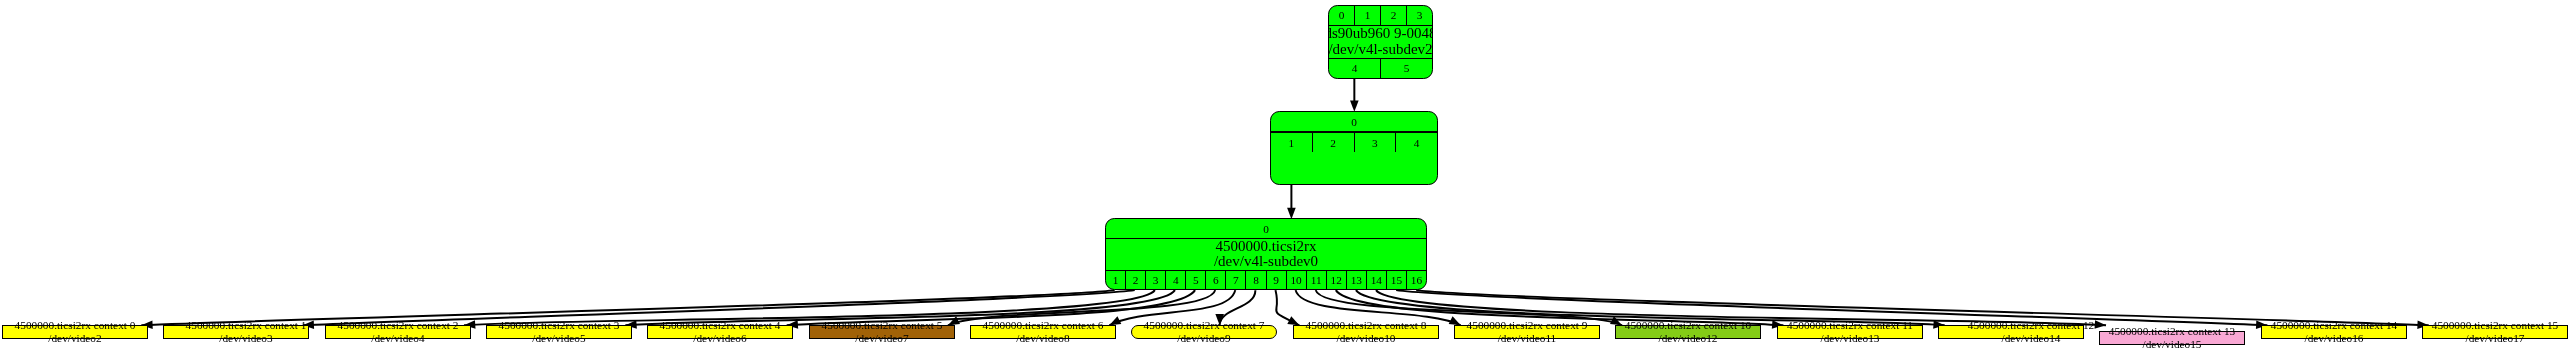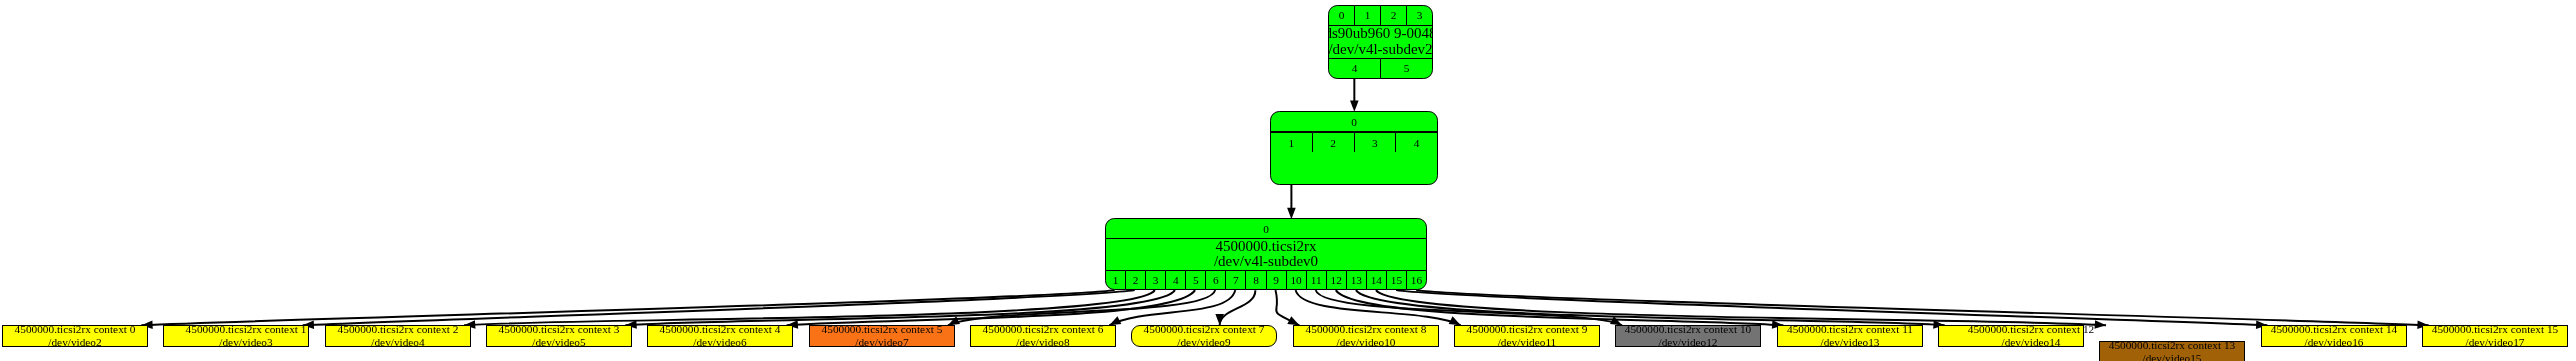--- a/index.html
+++ b/index.html
@@ -53,21 +53,21 @@
     text-align: center;
     font-size: 15px;
     line-height: 15.3px;
     white-space: nowrap;
   }
   
   .context-node {
     position: absolute;
     box-sizing: border-box;
     width: 146px;
-    height: 22px;
+    height: 14px;
     border: 1.3px solid #000;
     display: flex;
     flex-direction: column;
     align-items: center;
     justify-content: center;
     text-align: center;
     font-size: 11.3px;
     line-height: 13.3px;
     white-space: nowrap;
   }
@@ -187,53 +187,53 @@
       <div>/dev/video4</div>
     </div>
       <div class="context-node" style="left: 486px; top: 325px; background: rgb(255, 255, 0);">
       <div>4500000.ticsi2rx context 3</div>
       <div>/dev/video5</div>
     </div>
       <div class="context-node" style="left: 647px; top: 325px; background: rgb(255, 255, 0);">
       <div>4500000.ticsi2rx context 4</div>
       <div>/dev/video6</div>
     </div>
-      <div class="context-node" style="left: 809px; top: 325px; background: #f97316;">
+      <div class="context-node" style="left: 809px; top: 325px; background: #a16207;">
       <div>4500000.ticsi2rx context 5</div>
       <div>/dev/video7</div>
     </div>
       <div class="context-node" style="left: 970px; top: 325px; background: rgb(255, 255, 0);">
       <div>4500000.ticsi2rx context 6</div>
       <div>/dev/video8</div>
     </div>
       <div class="context-node" style="left: 1131px; top: 325px; background: rgb(255, 255, 0); border-radius: 9px;">
       <div>4500000.ticsi2rx context 7</div>
       <div>/dev/video9</div>
     </div>
       <div class="context-node" style="left: 1293px; top: 325px; background: rgb(255, 255, 0);">
       <div>4500000.ticsi2rx context 8</div>
       <div>/dev/video10</div>
     </div>
       <div class="context-node" style="left: 1454px; top: 325px; background: rgb(255, 255, 0);">
       <div>4500000.ticsi2rx context 9</div>
       <div>/dev/video11</div>
     </div>
-      <div class="context-node" style="left: 1615px; top: 325px; background: #737373;">
+      <div class="context-node" style="left: 1615px; top: 325px; background: #84cc16;">
       <div>4500000.ticsi2rx context 10</div>
       <div>/dev/video12</div>
     </div>
       <div class="context-node" style="left: 1777px; top: 325px; background: rgb(255, 255, 0);">
       <div>4500000.ticsi2rx context 11</div>
       <div>/dev/video13</div>
     </div>
       <div class="context-node" style="left: 1938px; top: 325px; background: rgb(255, 255, 0); padding-left: 40px;">
       <div>4500000.ticsi2rx context 12</div>
       <div>/dev/video14</div>
     </div>
-      <div class="context-node" style="left: 2099px; top: 341px; background: #a16207;">
+      <div class="context-node" style="left: 2099px; top: 331px; background: #f9a8d4;">
       <div>4500000.ticsi2rx context 13</div>
       <div>/dev/video15</div>
     </div>
       <div class="context-node" style="left: 2261px; top: 325px; background: rgb(255, 255, 0); text-align: right;">
       <div>4500000.ticsi2rx context 14</div>
       <div>/dev/video16</div>
     </div>
       <div class="context-node" style="left: 2422px; top: 325px; background: rgb(255, 255, 0);">
       <div>4500000.ticsi2rx context 15</div>
       <div>/dev/video17</div>

